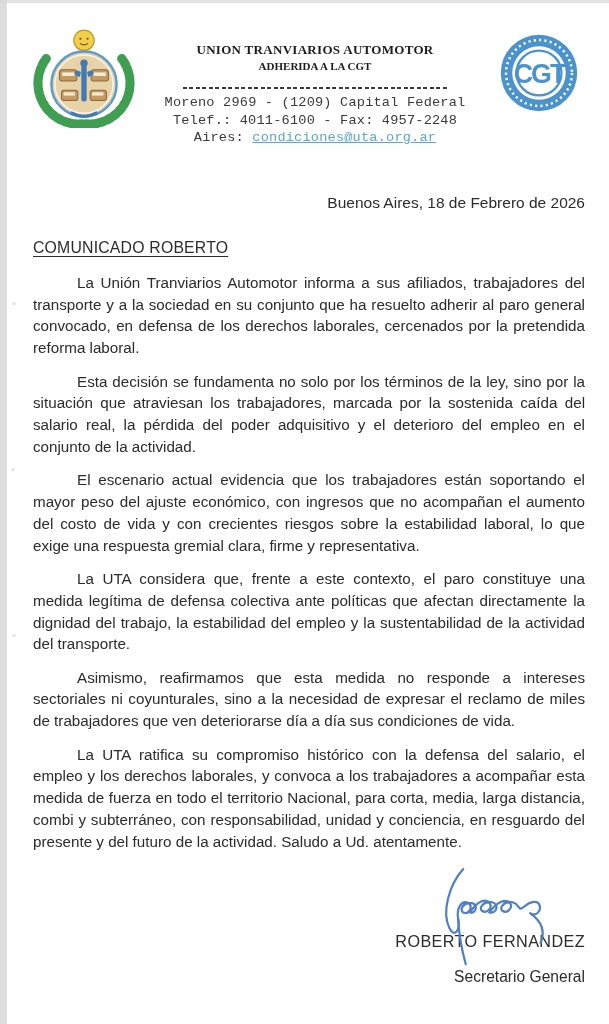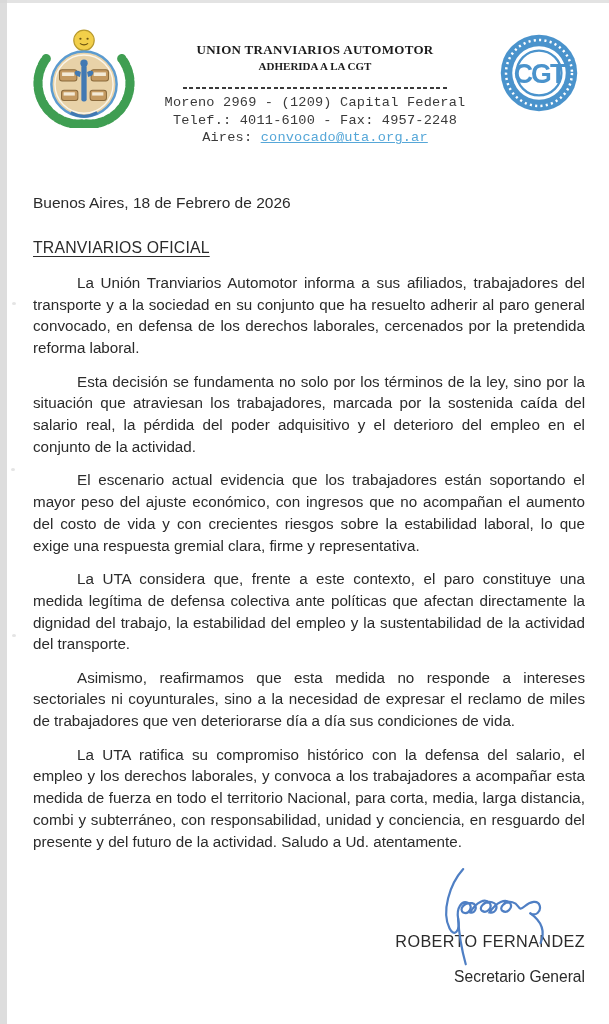--- a/index.html
+++ b/index.html
@@ -36,21 +36,21 @@
     font-size:11px; font-weight:bold; margin-top:2px; color:#1c1c1c;
   }
   .divider{
     width:264px; height:2.4px; margin:15px auto 5px;
     background:repeating-linear-gradient(90deg,#3a3a3a 0 4px,transparent 4px 6.5px);
   }
   .addr{font-size:13.6px; line-height:17.5px; color:#3a3a3a; letter-spacing:.2px;font-family:Liberation Mono, monospace;}
   .mail-link{color:var(--link); text-decoration:underline; cursor:pointer;}
 
   
-  .dateline{text-align:left; font-size:15.5px; margin-top:47px;}
+  .dateline{text-align:right; font-size:15.5px; margin-top:47px;}
   .subject{display:inline-block; font-size:15.8px; margin-top:27px; text-decoration:underline; text-underline-offset:3px; letter-spacing:.2px;}
   .salutation{font-size:15.8px; margin-top:19px;}
   .body-text{margin-top:15px;}
   .body-text p{
     font-size:15.2px; line-height:21.8px; text-align:justify;
     text-indent:44px; margin-bottom:11.5px;
   }
 
   
   .sig-block{text-align:right; margin-top:4px;}
@@ -113,39 +113,39 @@
     </div>
 
     <div class="center-col">
       <div class="org-name">UNION TRANVIARIOS AUTOMOTOR</div>
       <div class="affiliation">ADHERIDA A LA CGT</div>
       <div class="divider"></div>
       <div class="addr">Moreno 2969 - (1209) Capital Federal</div>
       <div class="addr">Telef.: 4011-6100 - Fax: 4957-2248</div>
       <div class="addr">
         <span>Aires:</span>
-        <a class="mail-link">convocado@uta.org.ar</a>
+        <a class="mail-link">condiciones@uta.org.ar</a>
       </div>
     </div>
 
     <div class="logo-cgt">
       <svg viewBox="0 0 90 90">
         <circle class="cgt-fill" cx="45" cy="45" r="40"></circle>
         <circle cx="45" cy="45" r="34.5" fill="none" stroke="#ffffff" stroke-width="2.6" stroke-dasharray="2.2 3.4"></circle>
         <circle cx="45" cy="45" r="28" fill="#ffffff"></circle>
         <circle cx="45" cy="45" r="23.5" fill="none" stroke="var(--cgt-blue)" stroke-width="2.4"></circle>
         <text x="45" y="55.5" text-anchor="middle" font-family="Liberation Sans, sans-serif" font-size="28" font-weight="bold" fill="var(--cgt-blue)" letter-spacing="-2">CGT</text>
       </svg>
     </div>
   </div>
 
   <div class="dateline">Buenos Aires, 18 de Febrero de 2026</div>
 
   <div>
-    <span class="subject">TRANVIARIOS OFICIAL</span>
+    <span class="subject">COMUNICADO ROBERTO</span>
   </div>
 
 
   <div class="body-text">
     <p>La Unión Tranviarios Automotor informa a sus afiliados, trabajadores del transporte y a la sociedad en su conjunto que ha resuelto adherir al paro general convocado, en defensa de los derechos laborales, cercenados por la pretendida reforma laboral.</p>
     <p>Esta decisión se fundamenta no solo por los términos de la ley, sino por la situación que atraviesan los trabajadores, marcada por la sostenida caída del salario real, la pérdida del poder adquisitivo y el deterioro del empleo en el conjunto de la actividad.</p>
     <p>El escenario actual evidencia que los trabajadores están soportando el mayor peso del ajuste económico, con ingresos que no acompañan el aumento del costo de vida y con crecientes riesgos sobre la estabilidad laboral, lo que exige una respuesta gremial clara, firme y representativa.</p>
     <p>La UTA considera que, frente a este contexto, el paro constituye una medida legítima de defensa colectiva ante políticas que afectan directamente la dignidad del trabajo, la estabilidad del empleo y la sustentabilidad de la actividad del transporte.</p>
     <p>Asimismo, reafirmamos que esta medida no responde a intereses sectoriales ni coyunturales, sino a la necesidad de expresar el reclamo de miles de trabajadores que ven deteriorarse día a día sus condiciones de vida.</p>
     <p>La UTA ratifica su compromiso histórico con la defensa del salario, el empleo y los derechos laborales, y convoca a los trabajadores a acompañar esta medida de fuerza en todo el territorio Nacional, para corta, media, larga distancia, combi y subterráneo, con responsabilidad, unidad y conciencia, en resguardo del presente y del futuro de la actividad. Saludo a Ud. atentamente.</p>

